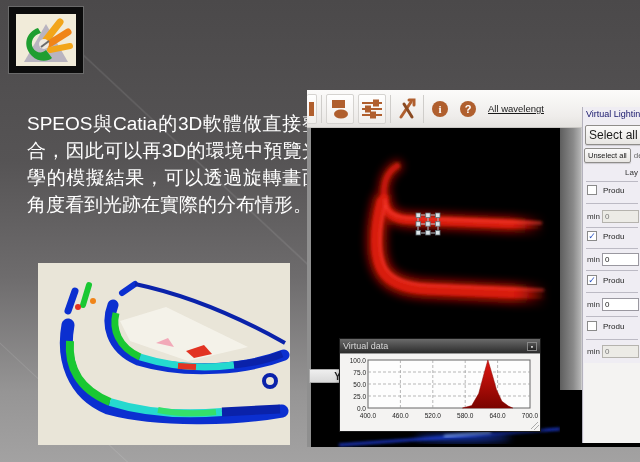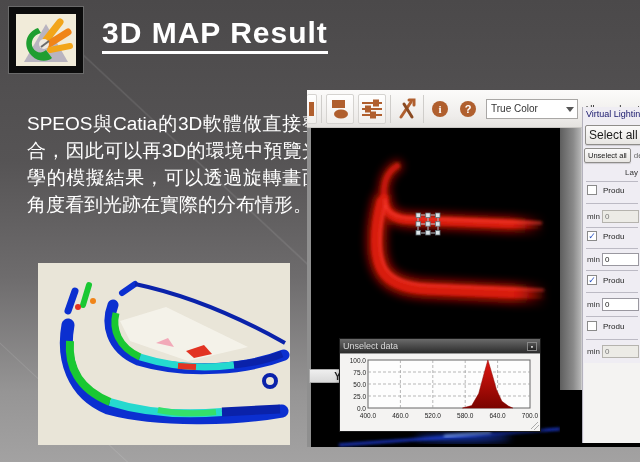--- a/index.html
+++ b/index.html
@@ -99,21 +99,20 @@
           <path d="M30,26 L44,8" stroke="#f2a51a" stroke-width="7"></path>
           <path d="M33,30 L52,18" stroke="#f08418" stroke-width="7"></path>
           <path d="M34,36 L54,32" stroke="#f2a51a" stroke-width="6"></path>
         </g>
         <circle cx="28" cy="30" r="5" fill="#efeae0"></circle>
         <path d="M25,33 L33,27" stroke="#6b6b6b" stroke-width="2"></path>
       </svg>
     </div>
   </div>
 
-  <div class="title">3D MAP Result</div>
   <div class="bodytext">SPEOS與Catia的3D軟體做直接整合，因此可以再3D的環境中預覽光學的模擬結果，可以透過旋轉畫面角度看到光跡在實際的分布情形。</div>
 
   <div class="picture">
     <svg width="252" height="182" viewBox="0 0 252 182">
 
       <path d="M30,62 C24,95 34,130 70,145 C125,160 205,155 244,148" fill="none" stroke="#0b2fd0" stroke-width="13" stroke-linecap="round"></path>
       <path d="M32,78 C30,103 40,126 72,139" fill="none" stroke="#19c832" stroke-width="8"></path>
       <path d="M72,139 C110,151 148,152 184,149" fill="none" stroke="#25d9cf" stroke-width="8"></path>
       <path d="M120,147 C140,151 160,151 178,149" fill="none" stroke="#35e06a" stroke-width="6"></path>
       <path d="M184,149 L242,146" fill="none" stroke="#0a22aa" stroke-width="9"></path>
@@ -177,24 +176,20 @@
         <svg width="18" height="18" viewBox="0 0 18 18">
           <circle cx="9" cy="9" r="8" fill="#b05f2e"></circle>
           <text x="9" y="13" text-anchor="middle" font-size="11" font-weight="bold" fill="#fff" font-family="Liberation Serif, serif">i</text>
         </svg>
       </div>
       <div class="tbtn" style="width:24px;border:none;background:none">
         <svg width="18" height="18" viewBox="0 0 18 18">
           <circle cx="9" cy="9" r="8" fill="#b05f2e"></circle>
           <text x="9" y="13" text-anchor="middle" font-size="11" font-weight="bold" fill="#fff">?</text>
         </svg>
-      </div>
-      <div class="combo">
-        <span>True Color</span>
-        <span class="arr"></span>
       </div>
       <div class="wavelabel">All wavelengt</div>
     </div>
 
     <div class="viewport">
       <svg width="249" height="319" viewBox="0 0 249 319">
         <defs>
           <filter id="glow" x="-30%" y="-30%" width="160%" height="160%">
               <feGaussianBlur stdDeviation="4"></feGaussianBlur>
             </filter>
@@ -315,21 +310,21 @@
       <div class="prow" style="top:238px;">
         <span class="minlab">min</span>
         <div class="mininput dim">0</div>
       </div>
       <div class="psep" style="top:256px"></div>
       <div class="panel-bottom"></div>
     </div>
 
     <div class="specwin">
       <div class="spec-titlebar">
-        <span class="spec-title">Unselect data</span>
+        <span class="spec-title">Virtual data</span>
         <div class="spec-close">▪</div>
       </div>
       <div class="spec-body">
         <svg id="spec-plot" width="200" height="76" viewBox="0 0 200 76">
           <defs>
             <linearGradient id="specGrad" x1="0" y1="0" x2="0" y2="1">
               <stop offset="0" stop-color="#e01510"></stop>
               <stop offset="1" stop-color="#7a0400"></stop>
             </linearGradient>
           </defs>

